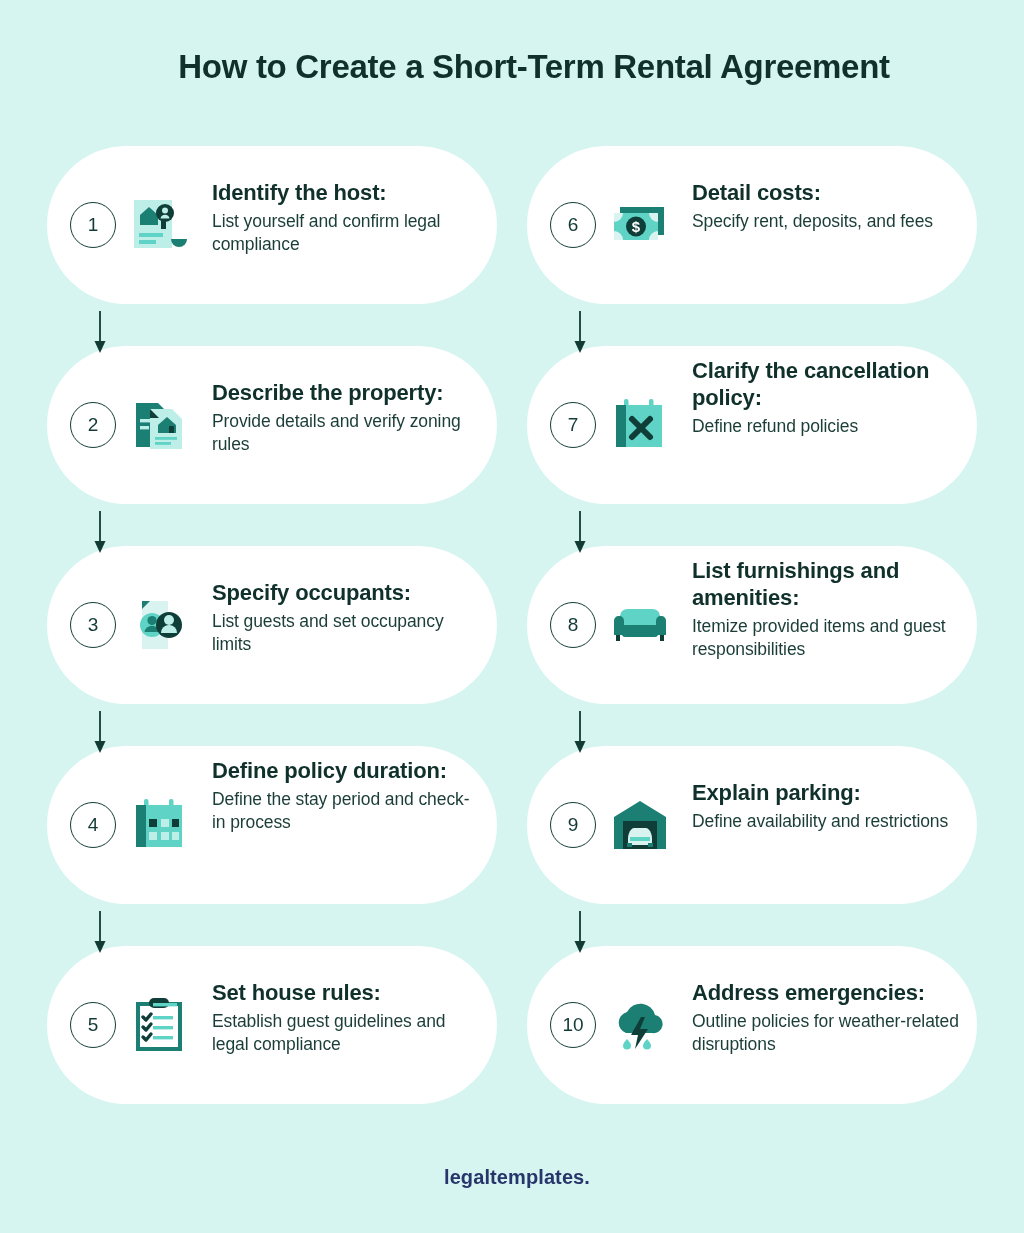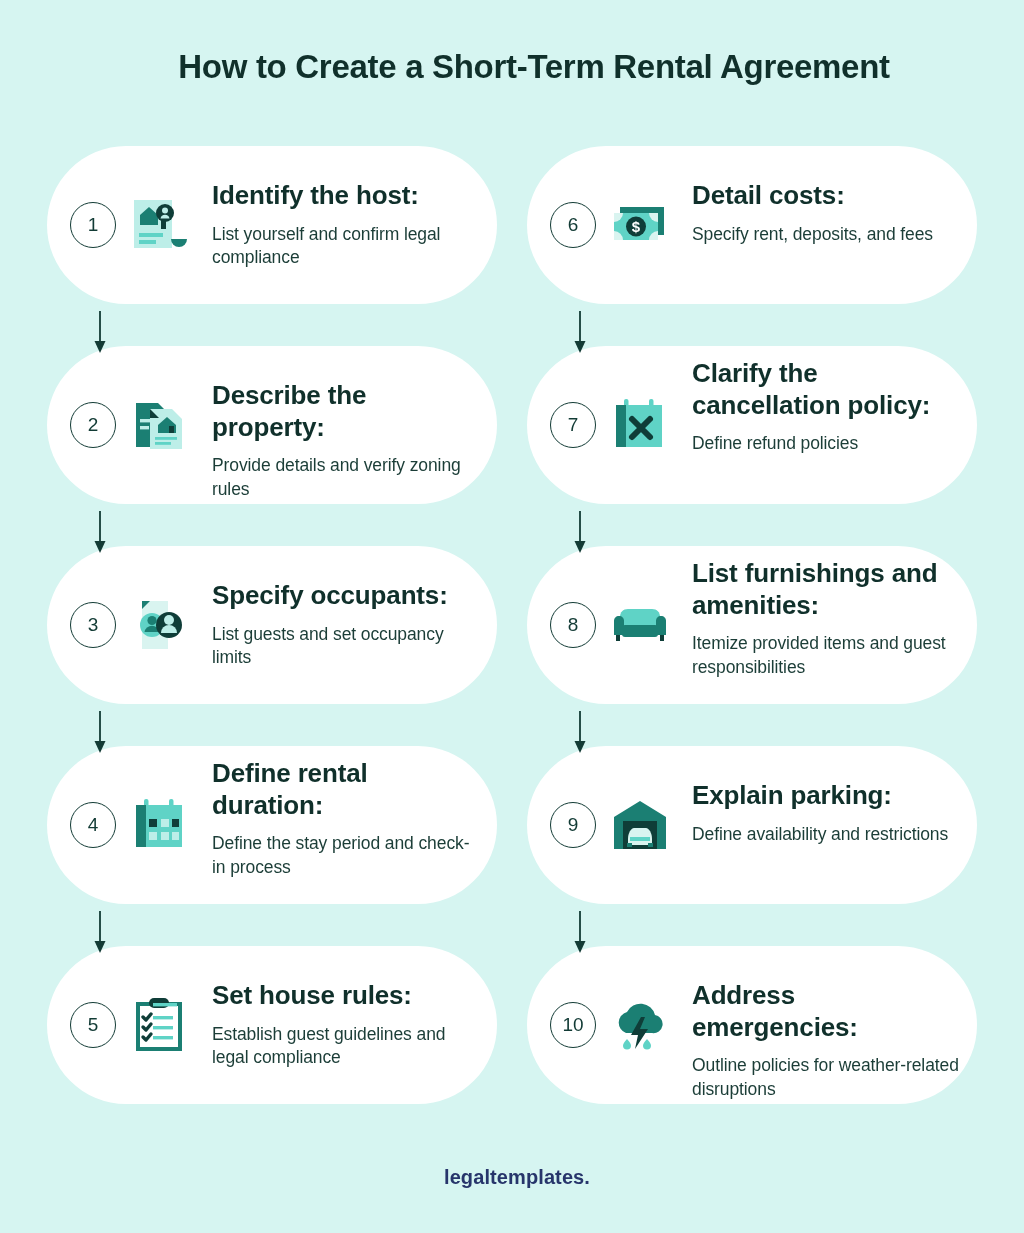--- a/index.html
+++ b/index.html
@@ -91,31 +91,31 @@
   .icon-box svg { display: block; }
 
   .text-box {
     position: absolute;
     left: 165px;
     top: 34px;
     width: 268px;
     z-index: 2;
   }
   .step-title {
-    font-size: 26px;
+    font-size: 22px;
     font-weight: bold;
     line-height: 1.22;
     color: #10302b;
     letter-spacing: -0.15px;
   }
   .step-desc {
     font-size: 17.5px;
     line-height: 1.33;
     color: #1b3d37;
-    margin-top: 11px;
+    margin-top: 3px;
     letter-spacing: -0.1px;
   }
   
   .step.t2 .text-box { top: 12px; }
 
   
   .connector {
     position: absolute;
     left: 46px;
     top: 165px;
@@ -233,21 +233,21 @@
       <rect x="6" y="10" width="10" height="42" fill="#1b7f73"></rect>
       <rect x="19" y="24" width="8" height="8" fill="#0f3d38"></rect>
       <rect x="31" y="24" width="8" height="8" fill="#bdeee8"></rect>
       <rect x="42" y="24" width="7" height="8" fill="#0f3d38"></rect>
       <rect x="19" y="37" width="8" height="8" fill="#bdeee8"></rect>
       <rect x="31" y="37" width="8" height="8" fill="#bdeee8"></rect>
       <rect x="42" y="37" width="7" height="8" fill="#bdeee8"></rect>
     </svg>
         </div>
         <div class="text-box">
-          <div class="step-title">Define rental duration:</div>
+          <div class="step-title">Define policy duration:</div>
           <div class="step-desc">Define the stay period and check-in process</div>
         </div>
         <div class="connector">
   <svg width="14" height="44" viewBox="0 0 14 44">
     <line x1="7" y1="0" x2="7" y2="32" stroke="#123b35" stroke-width="1.8"></line>
     <path d="M1.5 30 L12.5 30 L7 42 Z" fill="#123b35"></path>
   </svg></div>
       </div>
       <div class="step">
         <div class="card"></div>

